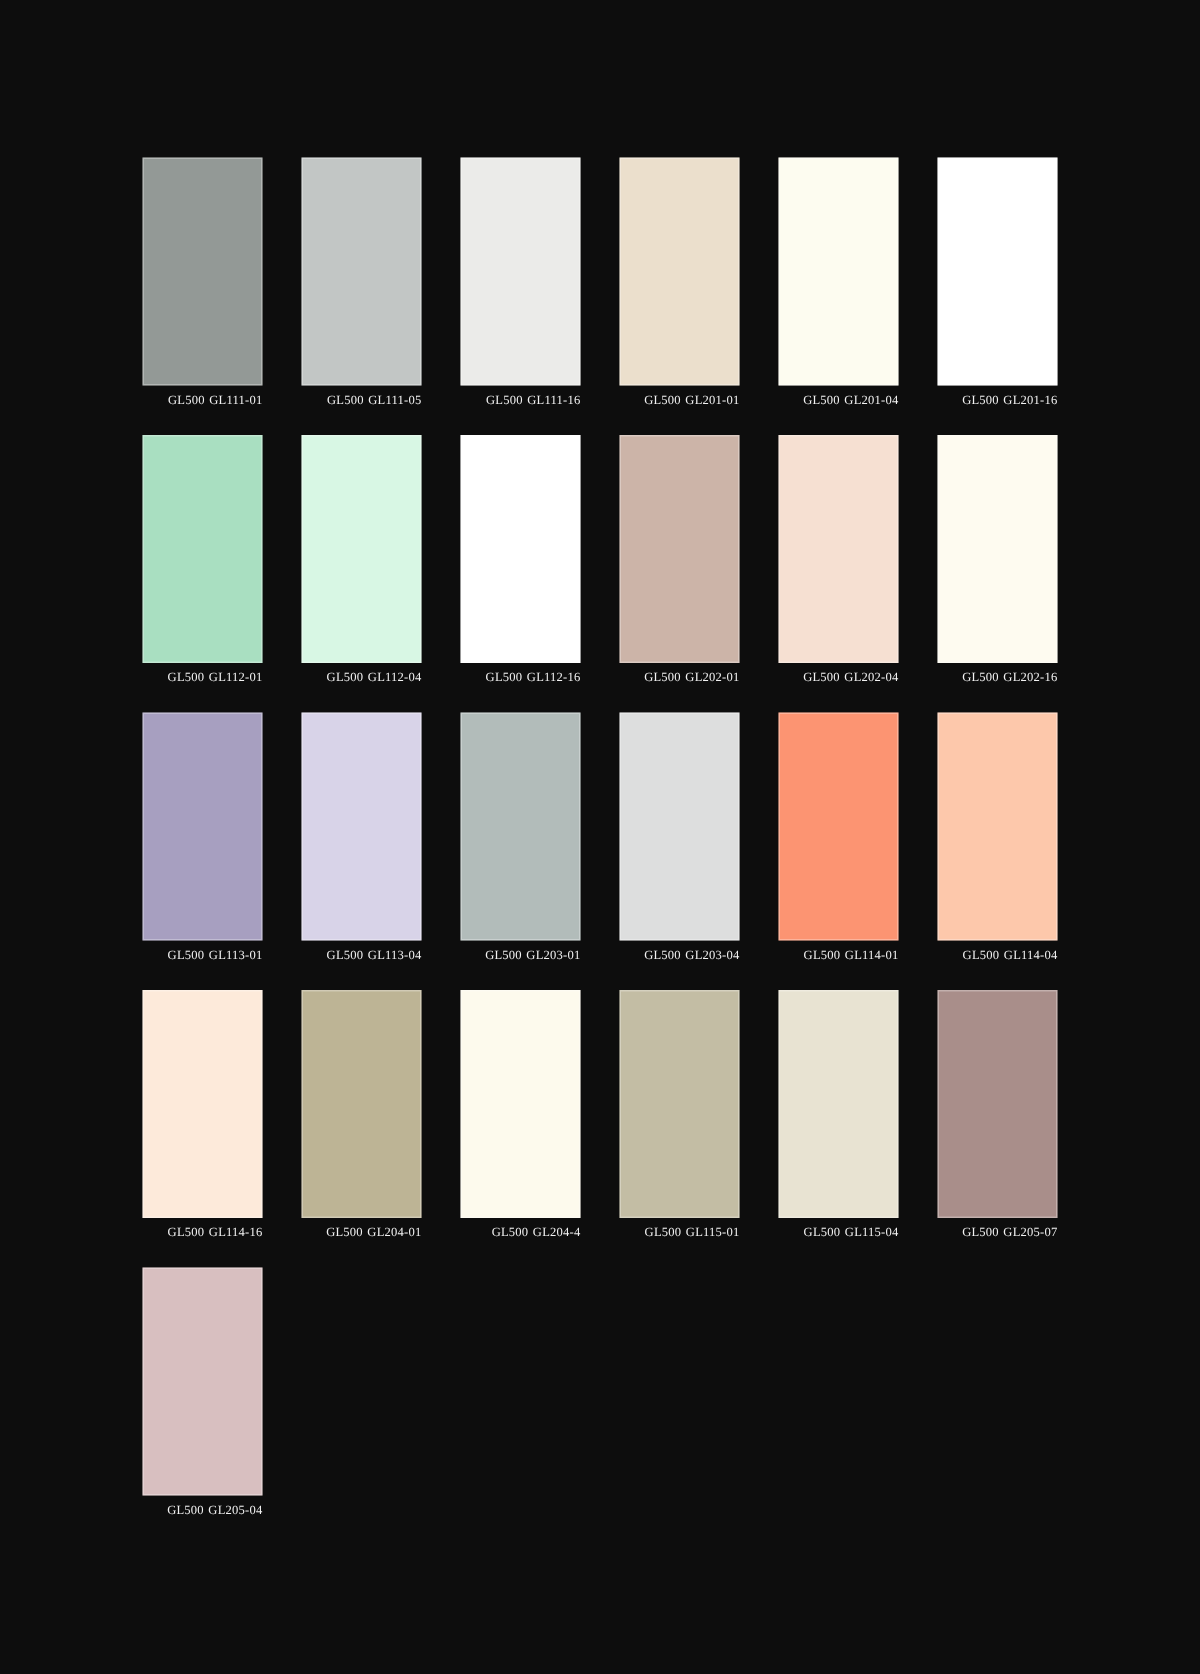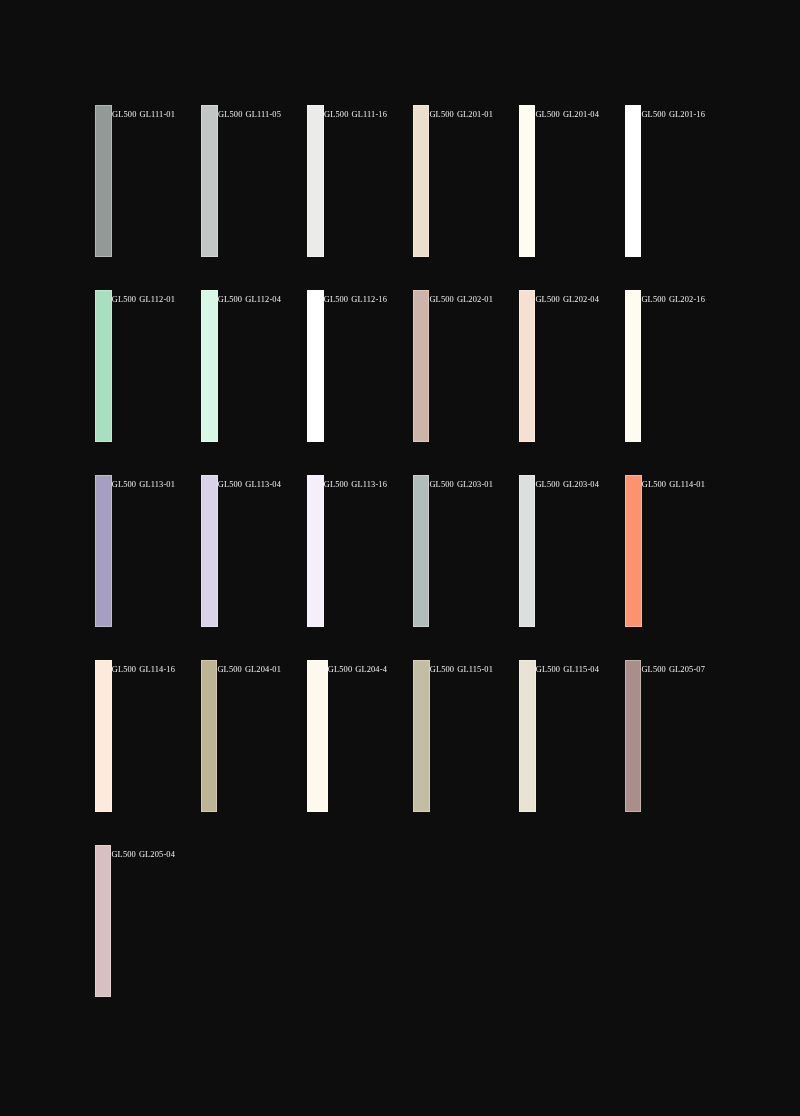--- a/index.html
+++ b/index.html
@@ -28,22 +28,22 @@
     grid-template-columns: repeat(6, 80px);
     grid-template-rows: repeat(5, 167px);
     column-gap: 26px;
     row-gap: 18px;
   }
 
   .swatch-cell {
     width: 80px;
     height: 167px;
     display: flex;
-    flex-direction: row;
-    align-items: flex-start;
+    flex-direction: column;
+    align-items: flex-end;
   }
 
   .swatch-chip {
     width: 80px;
     height: 152px;
     border: 1px solid rgba(255,255,255,0.30);
     display: block;
   }
 
   .swatch-label {
@@ -113,34 +113,34 @@
     </div>
     <div class="swatch-cell">
       <div class="swatch-chip" style="background: rgb(167, 159, 192);"></div>
       <div class="swatch-label"><span class="code-prefix">GL500</span><span class="code-value">GL113-01</span></div>
     </div>
     <div class="swatch-cell">
       <div class="swatch-chip" style="background: rgb(216, 211, 232);"></div>
       <div class="swatch-label"><span class="code-prefix">GL500</span><span class="code-value">GL113-04</span></div>
     </div>
     <div class="swatch-cell">
-      <div class="swatch-chip" style="background: rgb(244, 239, 250);"></div>
-      <div class="swatch-label"><span class="code-prefix">GL500</span><span class="code-value">GL113-16</span></div>
-    </div>
-    <div class="swatch-cell">
       <div class="swatch-chip" style="background: rgb(178, 188, 186);"></div>
       <div class="swatch-label"><span class="code-prefix">GL500</span><span class="code-value">GL203-01</span></div>
     </div>
     <div class="swatch-cell">
       <div class="swatch-chip" style="background: rgb(221, 222, 222);"></div>
       <div class="swatch-label"><span class="code-prefix">GL500</span><span class="code-value">GL203-04</span></div>
     </div>
     <div class="swatch-cell">
       <div class="swatch-chip" style="background: rgb(252, 148, 114);"></div>
       <div class="swatch-label"><span class="code-prefix">GL500</span><span class="code-value">GL114-01</span></div>
+    </div>
+    <div class="swatch-cell">
+      <div class="swatch-chip" style="background: rgb(253, 200, 171);"></div>
+      <div class="swatch-label"><span class="code-prefix">GL500</span><span class="code-value">GL114-04</span></div>
     </div>
     <div class="swatch-cell">
       <div class="swatch-chip" style="background: rgb(253, 234, 218);"></div>
       <div class="swatch-label"><span class="code-prefix">GL500</span><span class="code-value">GL114-16</span></div>
     </div>
     <div class="swatch-cell">
       <div class="swatch-chip" style="background: rgb(189, 180, 149);"></div>
       <div class="swatch-label"><span class="code-prefix">GL500</span><span class="code-value">GL204-01</span></div>
     </div>
     <div class="swatch-cell">

